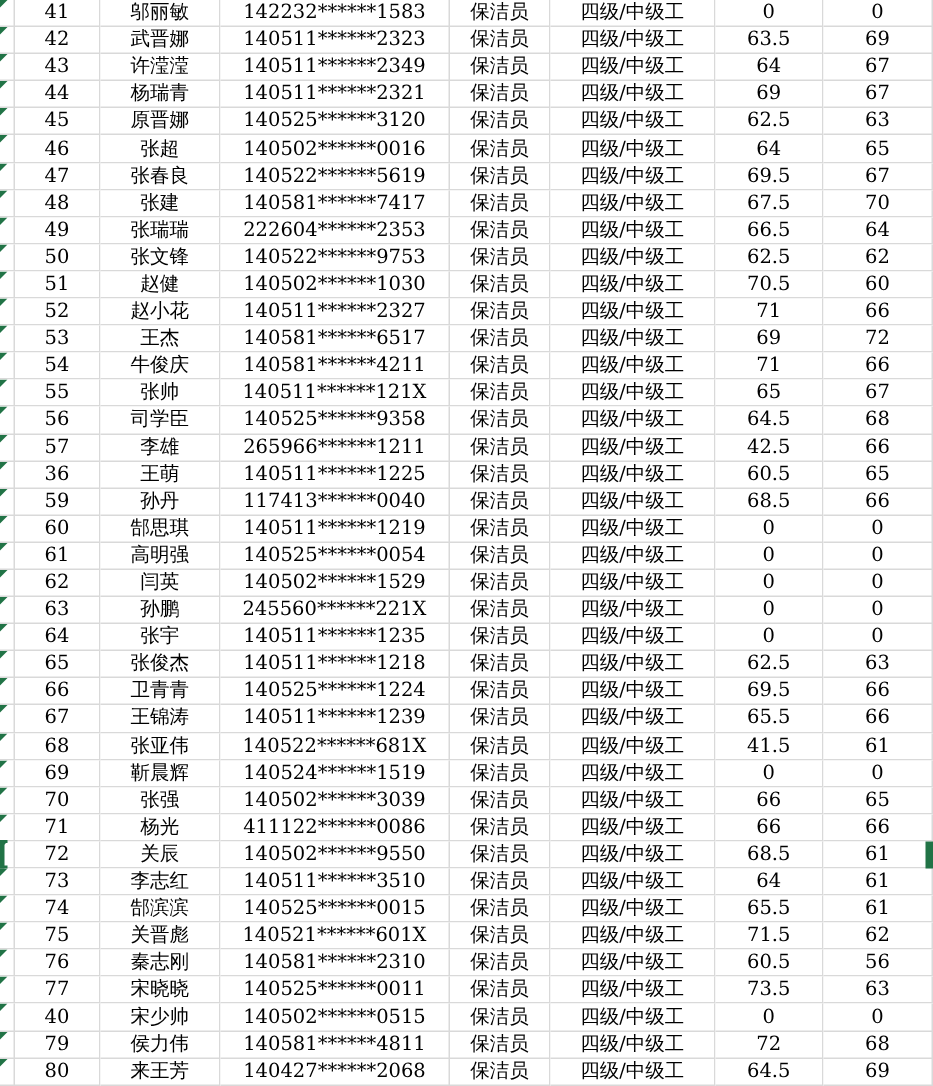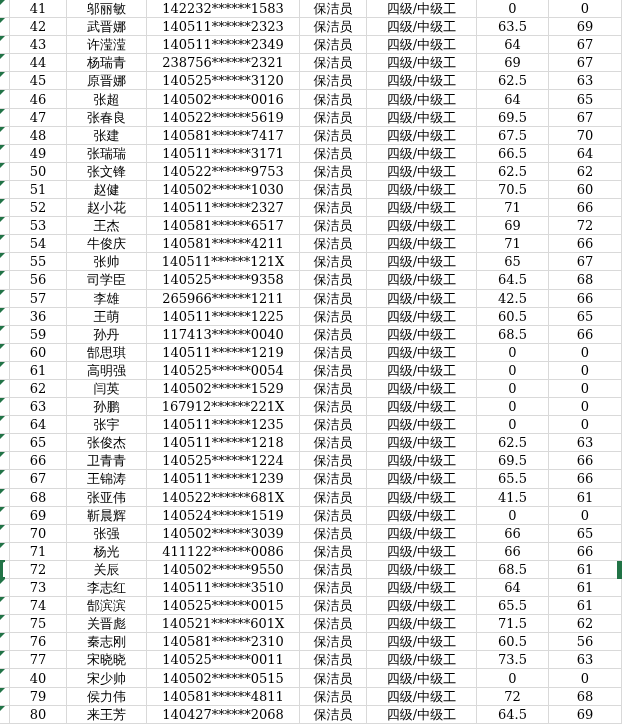--- a/index.html
+++ b/index.html
@@ -59,36 +59,36 @@
         <span class="tri"></span>
       </div><div class="cell">41</div><div class="cell">邬丽敏</div><div class="cell id-cell">142232******1583</div><div class="cell">保洁员</div><div class="cell">四级/中级工</div><div class="cell">0</div><div class="cell">0</div></div>
     <div class="row"><div class="cell marker">
         <span class="tri"></span>
       </div><div class="cell">42</div><div class="cell">武晋娜</div><div class="cell id-cell">140511******2323</div><div class="cell">保洁员</div><div class="cell">四级/中级工</div><div class="cell">63.5</div><div class="cell">69</div></div>
     <div class="row"><div class="cell marker">
         <span class="tri"></span>
       </div><div class="cell">43</div><div class="cell">许滢滢</div><div class="cell id-cell">140511******2349</div><div class="cell">保洁员</div><div class="cell">四级/中级工</div><div class="cell">64</div><div class="cell">67</div></div>
     <div class="row"><div class="cell marker">
         <span class="tri"></span>
-      </div><div class="cell">44</div><div class="cell">杨瑞青</div><div class="cell id-cell">238756******2321</div><div class="cell">保洁员</div><div class="cell">四级/中级工</div><div class="cell">69</div><div class="cell">67</div></div>
+      </div><div class="cell">44</div><div class="cell">杨瑞青</div><div class="cell id-cell">140511******2321</div><div class="cell">保洁员</div><div class="cell">四级/中级工</div><div class="cell">69</div><div class="cell">67</div></div>
     <div class="row"><div class="cell marker">
         <span class="tri"></span>
       </div><div class="cell">45</div><div class="cell">原晋娜</div><div class="cell id-cell">140525******3120</div><div class="cell">保洁员</div><div class="cell">四级/中级工</div><div class="cell">62.5</div><div class="cell">63</div></div>
     <div class="row"><div class="cell marker">
         <span class="tri"></span>
       </div><div class="cell">46</div><div class="cell">张超</div><div class="cell id-cell">140502******0016</div><div class="cell">保洁员</div><div class="cell">四级/中级工</div><div class="cell">64</div><div class="cell">65</div></div>
     <div class="row"><div class="cell marker">
         <span class="tri"></span>
       </div><div class="cell">47</div><div class="cell">张春良</div><div class="cell id-cell">140522******5619</div><div class="cell">保洁员</div><div class="cell">四级/中级工</div><div class="cell">69.5</div><div class="cell">67</div></div>
     <div class="row"><div class="cell marker">
         <span class="tri"></span>
       </div><div class="cell">48</div><div class="cell">张建</div><div class="cell id-cell">140581******7417</div><div class="cell">保洁员</div><div class="cell">四级/中级工</div><div class="cell">67.5</div><div class="cell">70</div></div>
     <div class="row"><div class="cell marker">
         <span class="tri"></span>
-      </div><div class="cell">49</div><div class="cell">张瑞瑞</div><div class="cell id-cell">140511******3171</div><div class="cell">保洁员</div><div class="cell">四级/中级工</div><div class="cell">66.5</div><div class="cell">64</div></div>
+      </div><div class="cell">49</div><div class="cell">张瑞瑞</div><div class="cell id-cell">222604******2353</div><div class="cell">保洁员</div><div class="cell">四级/中级工</div><div class="cell">66.5</div><div class="cell">64</div></div>
     <div class="row"><div class="cell marker">
         <span class="tri"></span>
       </div><div class="cell">50</div><div class="cell">张文锋</div><div class="cell id-cell">140522******9753</div><div class="cell">保洁员</div><div class="cell">四级/中级工</div><div class="cell">62.5</div><div class="cell">62</div></div>
     <div class="row"><div class="cell marker">
         <span class="tri"></span>
       </div><div class="cell">51</div><div class="cell">赵健</div><div class="cell id-cell">140502******1030</div><div class="cell">保洁员</div><div class="cell">四级/中级工</div><div class="cell">70.5</div><div class="cell">60</div></div>
     <div class="row"><div class="cell marker">
         <span class="tri"></span>
       </div><div class="cell">52</div><div class="cell">赵小花</div><div class="cell id-cell">140511******2327</div><div class="cell">保洁员</div><div class="cell">四级/中级工</div><div class="cell">71</div><div class="cell">66</div></div>
     <div class="row"><div class="cell marker">
@@ -116,21 +116,21 @@
         <span class="tri"></span>
       </div><div class="cell">60</div><div class="cell">郜思琪</div><div class="cell id-cell">140511******1219</div><div class="cell">保洁员</div><div class="cell">四级/中级工</div><div class="cell">0</div><div class="cell">0</div></div>
     <div class="row"><div class="cell marker">
         <span class="tri"></span>
       </div><div class="cell">61</div><div class="cell">高明强</div><div class="cell id-cell">140525******0054</div><div class="cell">保洁员</div><div class="cell">四级/中级工</div><div class="cell">0</div><div class="cell">0</div></div>
     <div class="row"><div class="cell marker">
         <span class="tri"></span>
       </div><div class="cell">62</div><div class="cell">闫英</div><div class="cell id-cell">140502******1529</div><div class="cell">保洁员</div><div class="cell">四级/中级工</div><div class="cell">0</div><div class="cell">0</div></div>
     <div class="row"><div class="cell marker">
         <span class="tri"></span>
-      </div><div class="cell">63</div><div class="cell">孙鹏</div><div class="cell id-cell">167912******221X</div><div class="cell">保洁员</div><div class="cell">四级/中级工</div><div class="cell">0</div><div class="cell">0</div></div>
+      </div><div class="cell">63</div><div class="cell">孙鹏</div><div class="cell id-cell">245560******221X</div><div class="cell">保洁员</div><div class="cell">四级/中级工</div><div class="cell">0</div><div class="cell">0</div></div>
     <div class="row"><div class="cell marker">
         <span class="tri"></span>
       </div><div class="cell">64</div><div class="cell">张宇</div><div class="cell id-cell">140511******1235</div><div class="cell">保洁员</div><div class="cell">四级/中级工</div><div class="cell">0</div><div class="cell">0</div></div>
     <div class="row"><div class="cell marker">
         <span class="tri"></span>
       </div><div class="cell">65</div><div class="cell">张俊杰</div><div class="cell id-cell">140511******1218</div><div class="cell">保洁员</div><div class="cell">四级/中级工</div><div class="cell">62.5</div><div class="cell">63</div></div>
     <div class="row"><div class="cell marker">
         <span class="tri"></span>
       </div><div class="cell">66</div><div class="cell">卫青青</div><div class="cell id-cell">140525******1224</div><div class="cell">保洁员</div><div class="cell">四级/中级工</div><div class="cell">69.5</div><div class="cell">66</div></div>
     <div class="row"><div class="cell marker">

